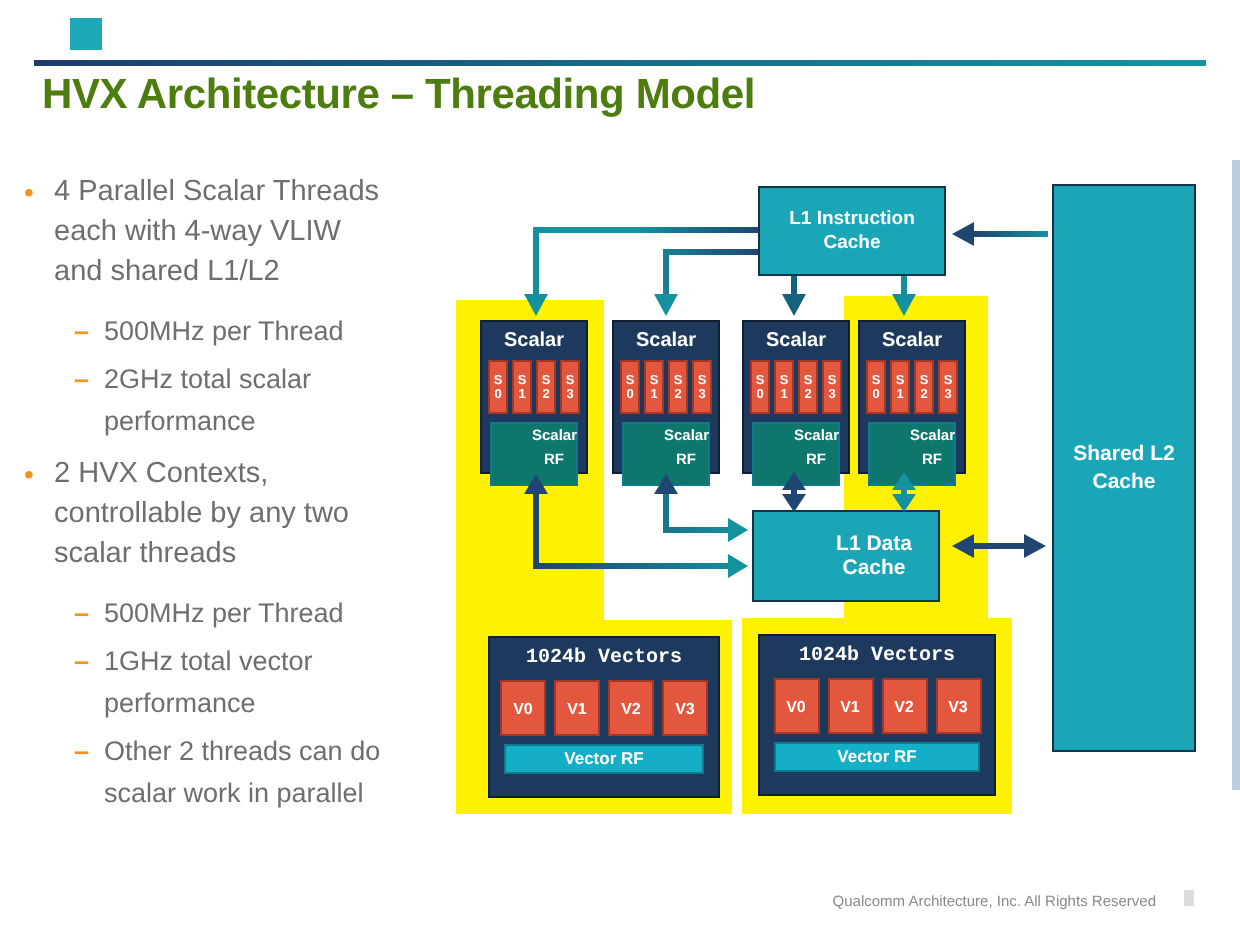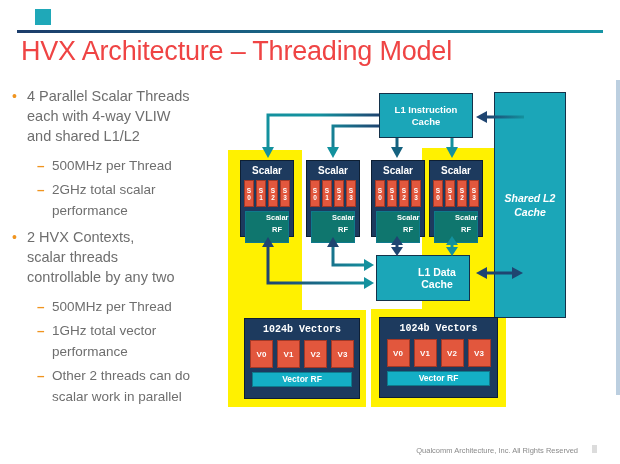--- a/index.html
+++ b/index.html
@@ -3,38 +3,38 @@
 <meta charset="utf-8">
 <style>
   html,body{margin:0;padding:0;background:#fff;}
   #slide{position:relative;width:620px;height:464px;background:#ffffff;overflow:hidden;
          font-family:"Liberation Sans", sans-serif;}
 
   
   .accent-sq{position:absolute;left:35px;top:9px;width:16px;height:16px;background:#1FA8B8;}
   .title-rule{position:absolute;left:17px;top:30px;width:586px;height:3px;
               background:linear-gradient(to right,#1C3D6B,#1694A4);}
-  .slide-title{position:absolute;left:21px;top:36px;font-size:27px;font-weight:normal;color:#ef4444;
+  .slide-title{position:absolute;left:21px;top:36px;font-size:21px;font-weight:bold;color:#4d7c0f;
                letter-spacing:-0.2px;white-space:nowrap;}
 
   
   .bullets{position:absolute;left:12px;top:86px;width:220px;color:#6E6E6E;}
   .li{display:flex;}
   .li.lv1{font-size:14.5px;line-height:20px;margin-bottom:9px;}
   .li.lv2{font-size:13.5px;line-height:21px;margin-left:25px;margin-bottom:3px;}
   .dot{width:15px;flex:none;color:#F0941F;font-size:14px;}
   .dash{width:15px;flex:none;color:#F0941F;font-weight:bold;}
 
   
   .ybox{position:absolute;background:#FFF100;z-index:1;}
   .tealbox{position:absolute;background:#1BA6B8;border:1.5px solid #14324A;color:#fff;
            font-weight:bold;text-align:center;display:flex;flex-direction:column;
            align-items:center;justify-content:center;z-index:3;box-sizing:border-box;}
   .l1i{left:379px;top:93px;width:94px;height:45px;font-size:9.5px;line-height:12px;}
-  .l2 {left:494px;top:92px;width:72px;height:226px;font-size:10.5px;line-height:14px;font-style:italic;}
+  .l2 {left:526px;top:92px;width:72px;height:284px;font-size:10.5px;line-height:14px;}
   .l1d{left:376px;top:255px;width:94px;height:46px;font-size:10.5px;z-index:4;padding-left:28px;}
 
   .sbox{position:absolute;width:54px;height:77px;background:#1D3A5E;border:1px solid #0E1F33;
         z-index:3;box-sizing:border-box;}
   .s1{left:240px;top:160px;} .s2{left:306px;top:160px;}
   .s3{left:371px;top:160px;} .s4{left:429px;top:160px;}
   .bt{color:#fff;font-weight:bold;font-size:10px;text-align:center;margin-top:4px;}
   .slots{display:flex;justify-content:center;gap:2px;margin-top:4px;}
   .slot{width:10px;height:27px;background:#E2573D;border:1px solid #A33826;color:#fff;
         font-size:6.5px;line-height:7px;font-weight:bold;display:flex;flex-direction:column;
@@ -86,22 +86,22 @@
       <span class="dash">–</span>
       <div>
         <div>2GHz total scalar</div>
         <div>performance</div>
       </div>
     </div>
     <div class="li lv1" style="margin-top:6px;">
       <span class="dot">•</span>
       <div>
         <div>2 HVX Contexts,</div>
+        <div>controllable by any two</div>
         <div>scalar threads</div>
-        <div>controllable by any two</div>
       </div>
     </div>
     <div class="li lv2">
       <span class="dash">–</span>
       <div>500MHz per Thread</div>
     </div>
     <div class="li lv2">
       <span class="dash">–</span>
       <div>
         <div>1GHz total vector</div>

